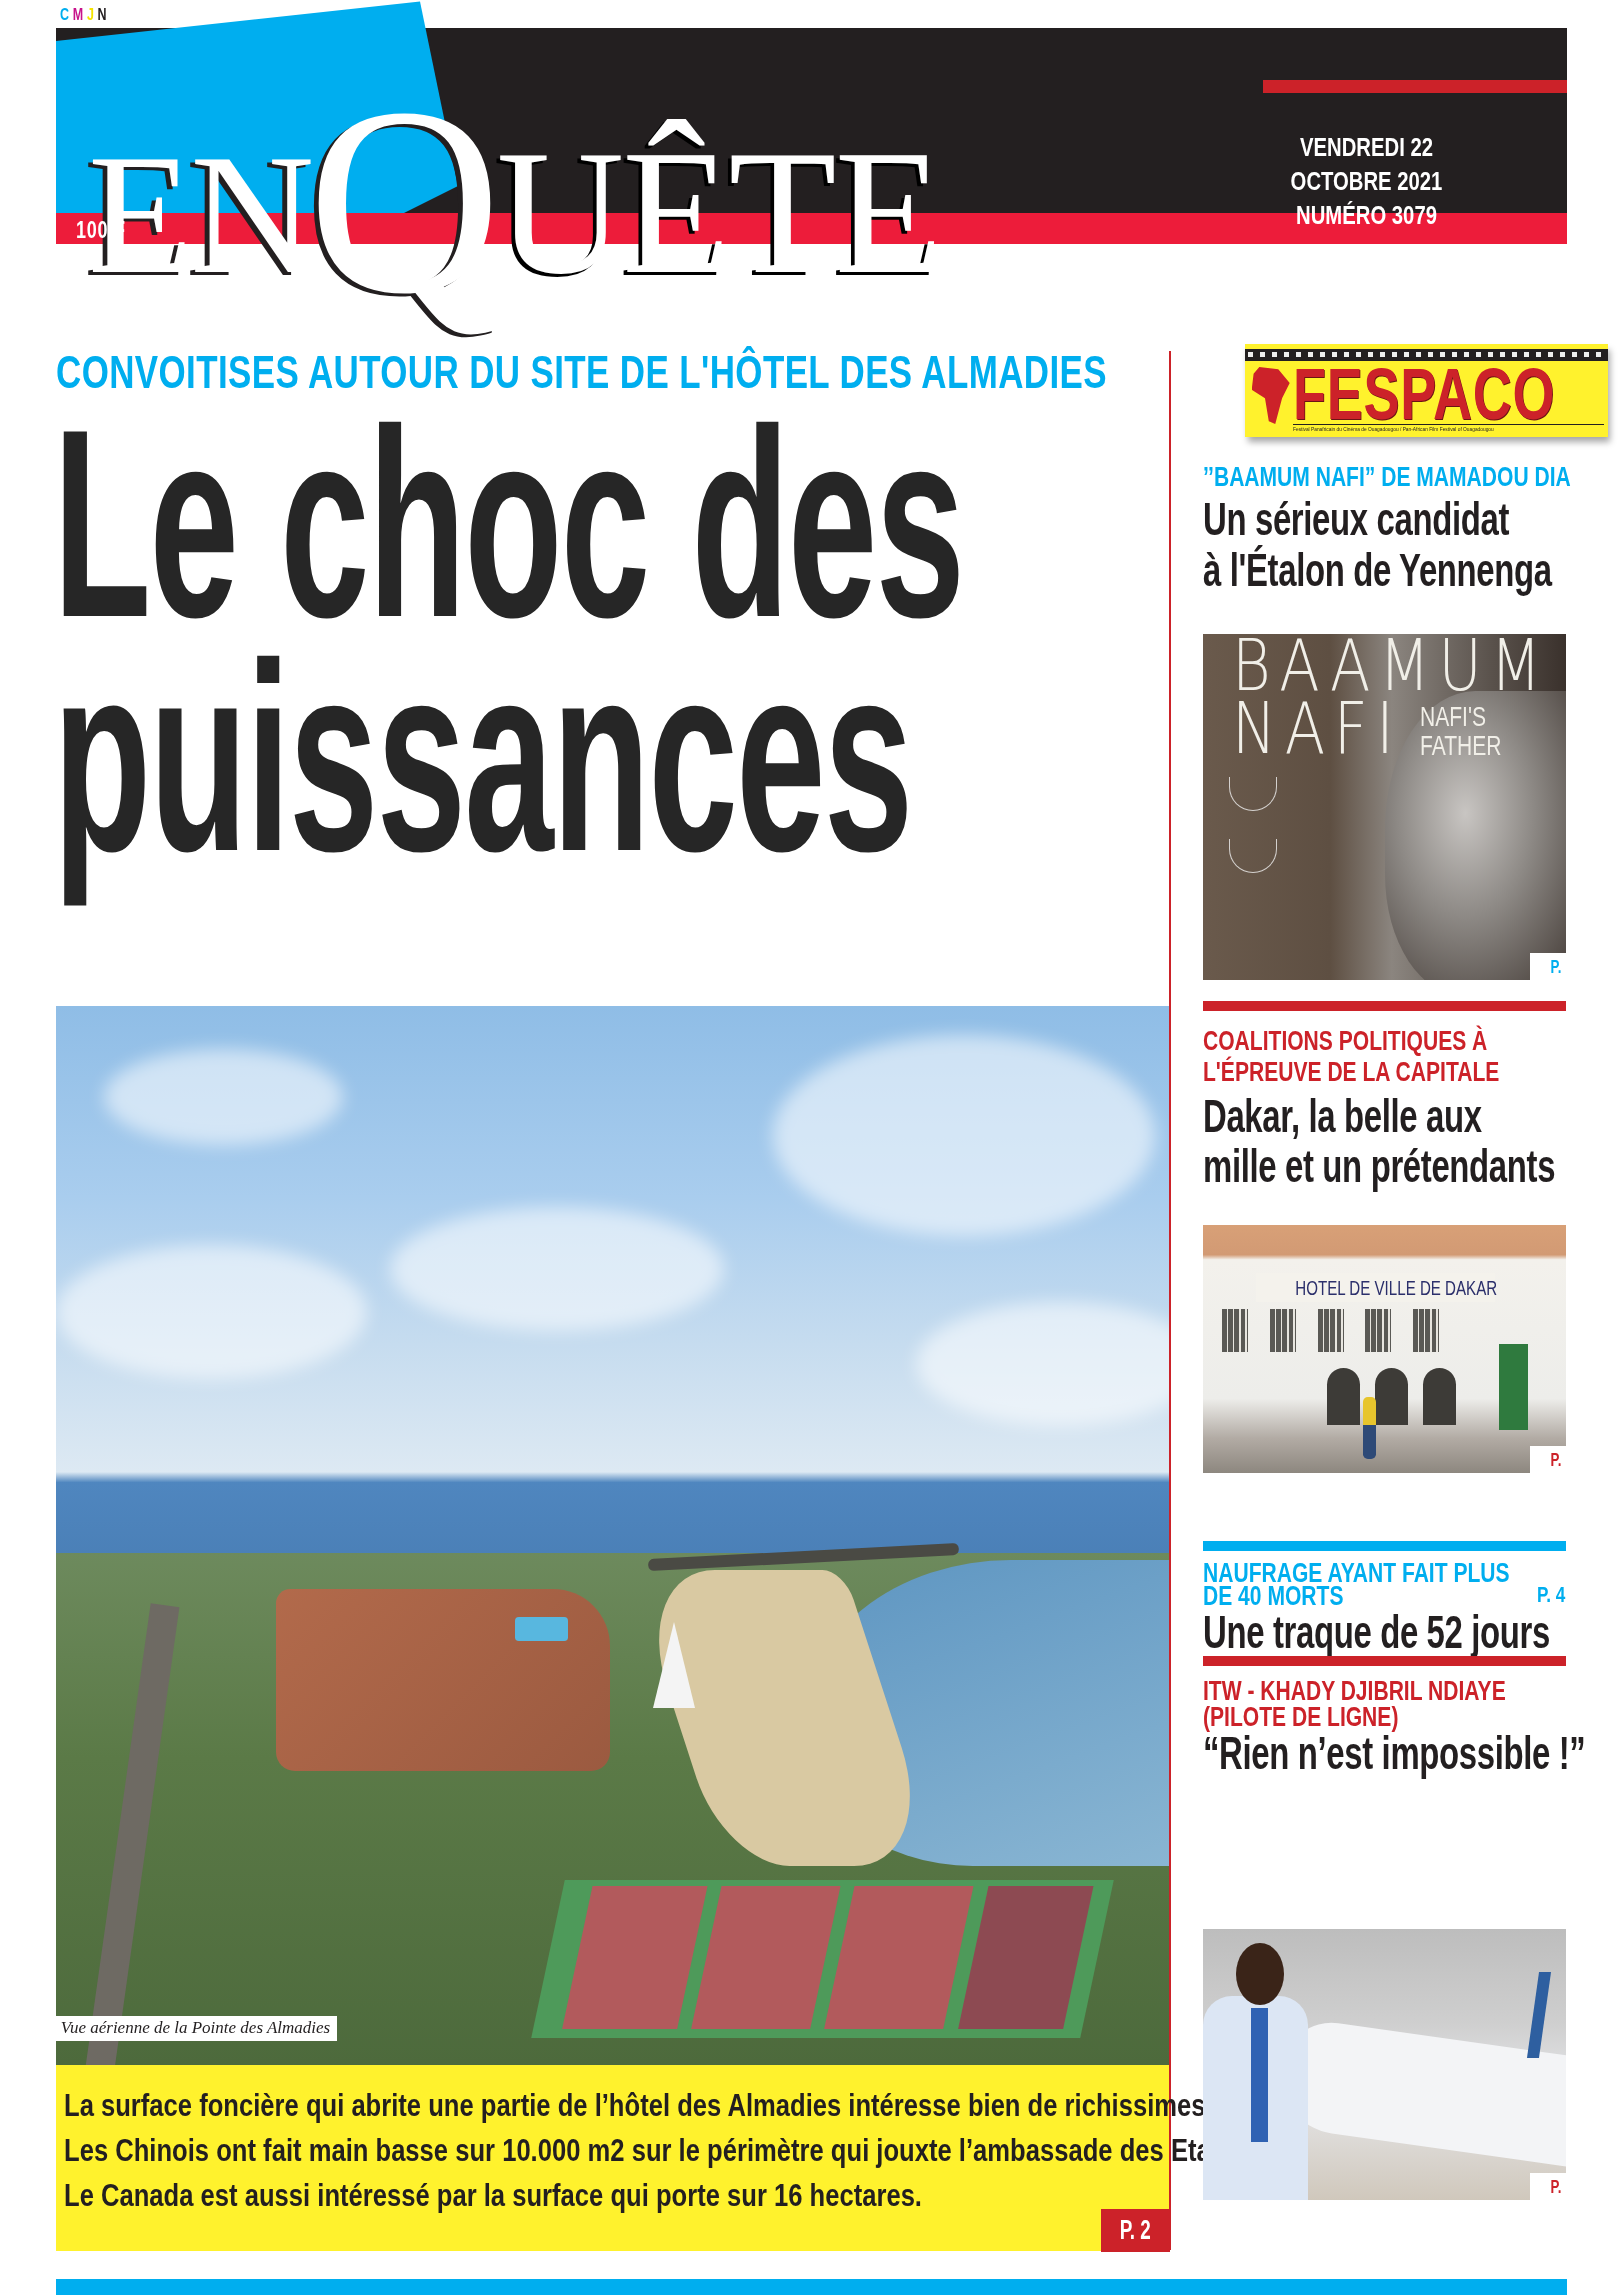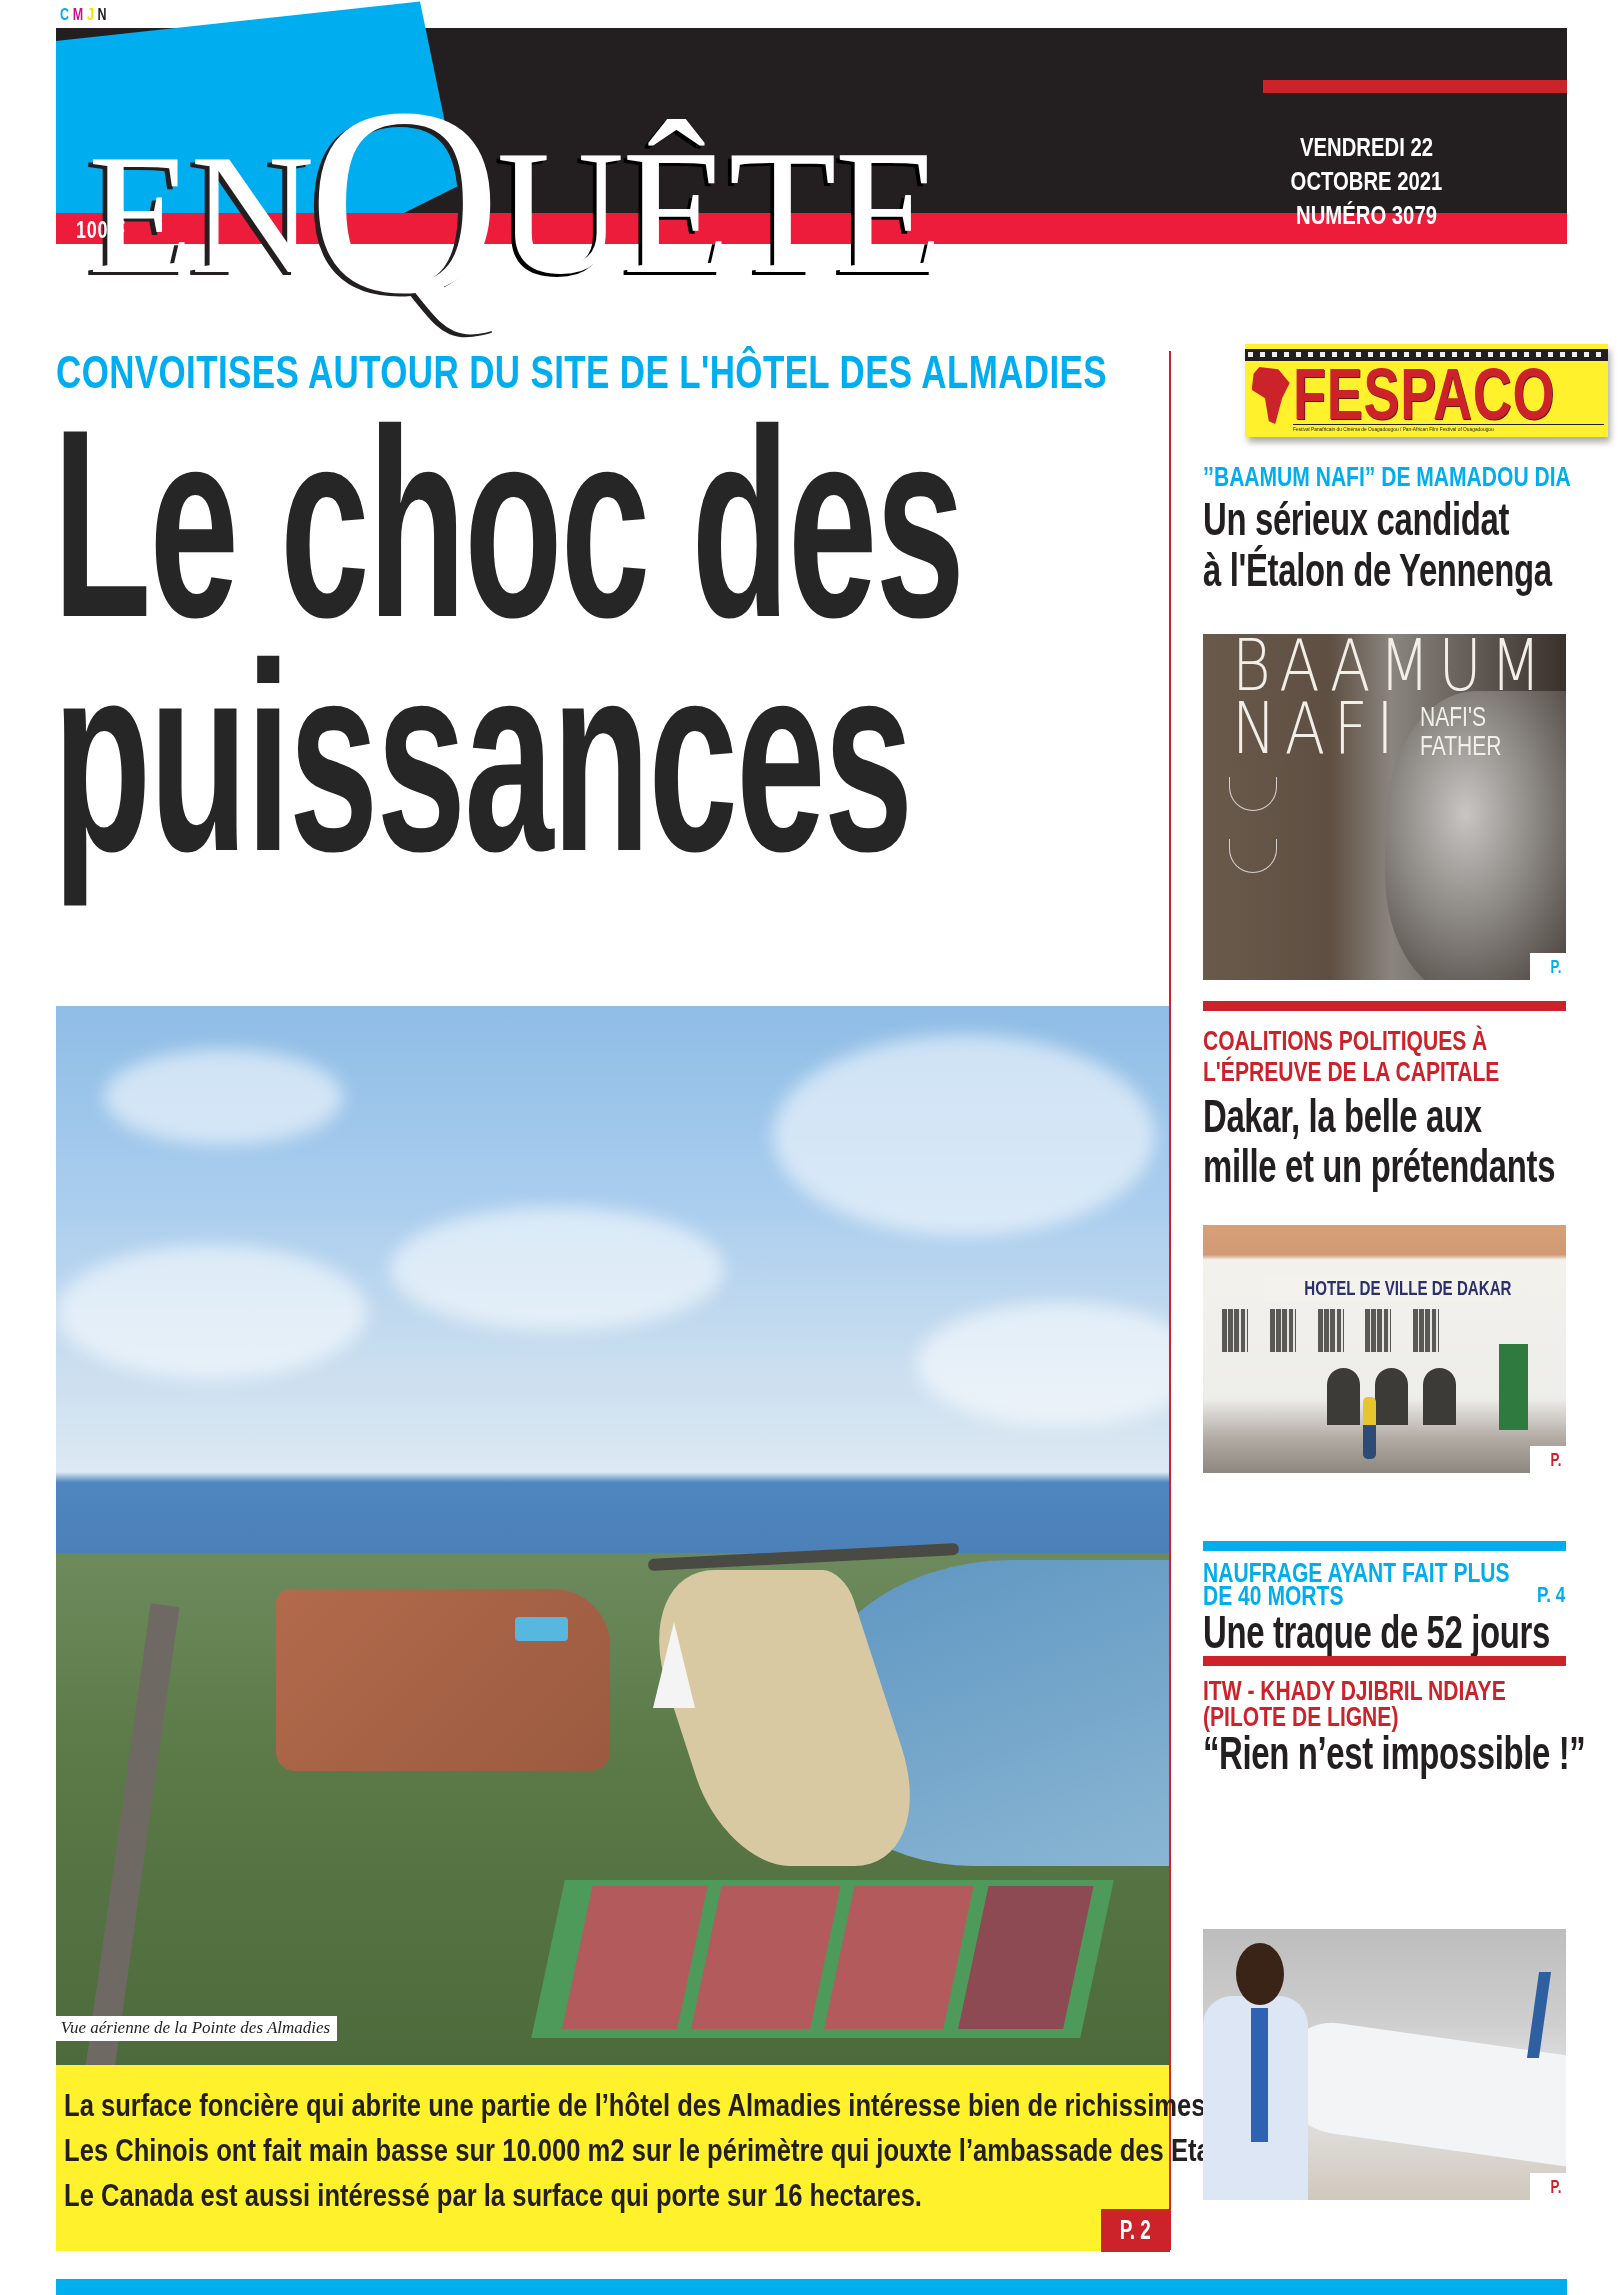--- a/index.html
+++ b/index.html
@@ -118,22 +118,22 @@
   .poster-title { position:absolute; left: 29px; top: 0; color: #f1efe8; font-family: "DejaVu Sans", sans-serif;
                   font-weight: 300; font-size: 72px; line-height: 63px; letter-spacing: 10.5px; white-space: nowrap;
                   transform: scaleX(0.82); transform-origin: left top; }
   .poster-sub { position:absolute; left: 217px; top: 69px; color: #f1efe8; font-size: 27px; line-height: 29px;
                 transform: scaleX(0.78); transform-origin: left top; white-space: nowrap; }
   .laurel { position:absolute; left: 26px; width: 48px; height: 34px; border: 1.9px solid rgba(240,240,240,0.8);
             border-top: none; border-radius: 0 0 24px 24px; }
 
   
   .hdv { top: 1225px; height: 248px; background: linear-gradient(180deg, #d8a077 0%, #d29a74 12%, #f3f1ec 14%, #ededea 70%, #b2aba4 86%, #8d877f 100%); }
-  .hdv-sign { position:absolute; left: 61px; top: 48px; width: 239px; height: 29px; background: #f4f2ec;
-              color: #2b2f6b; font-weight: 700; font-size: 21px; line-height: 29px; text-align: center; white-space: nowrap; }
+  .hdv-sign { position:absolute; left: 53px; top: 48px; width: 239px; height: 29px; background: #f4f2ec;
+              color: #2b2f6b; font-weight: 400; font-size: 21px; line-height: 29px; text-align: center; white-space: nowrap; }
   .hdv-sign span { display:inline-block; transform: scaleX(0.72); }
   .hdv-window { position:absolute; top: 84px; width: 26px; height: 43px; background: #5a5955;
                 background-image: repeating-linear-gradient(90deg, transparent 0 4.8px, #e8e6e0 4.8px 6.2px); }
   .hdv-arch { position:absolute; top: 143px; width: 33px; height: 57px; background: #3d3b37; border-radius: 16.7px 16.7px 0 0; }
   .hdv-gate { position:absolute; left: 296px; top: 119px; width: 29px; height: 86px; background: #2f7a3e; }
   .hdv-person { position:absolute; left: 160px; top: 172px; width: 13.4px; height: 62px; background: linear-gradient(#e7c52d 0 45%, #2e4a77 45%); border-radius: 4.8px; }
 
   
   .pilot { top: 1929px; height: 271px; background: linear-gradient(180deg, #bdbdbd 0%, #cfcfcf 35%, #e6e7ea 60%, #d0c8bc 100%); }
   .plane { position:absolute; left: 76px; top: 110px; width: 334px; height: 110px; background: #f3f4f6; border-radius: 57px 4.8px 4.8px 67px; transform: rotate(8deg); }

